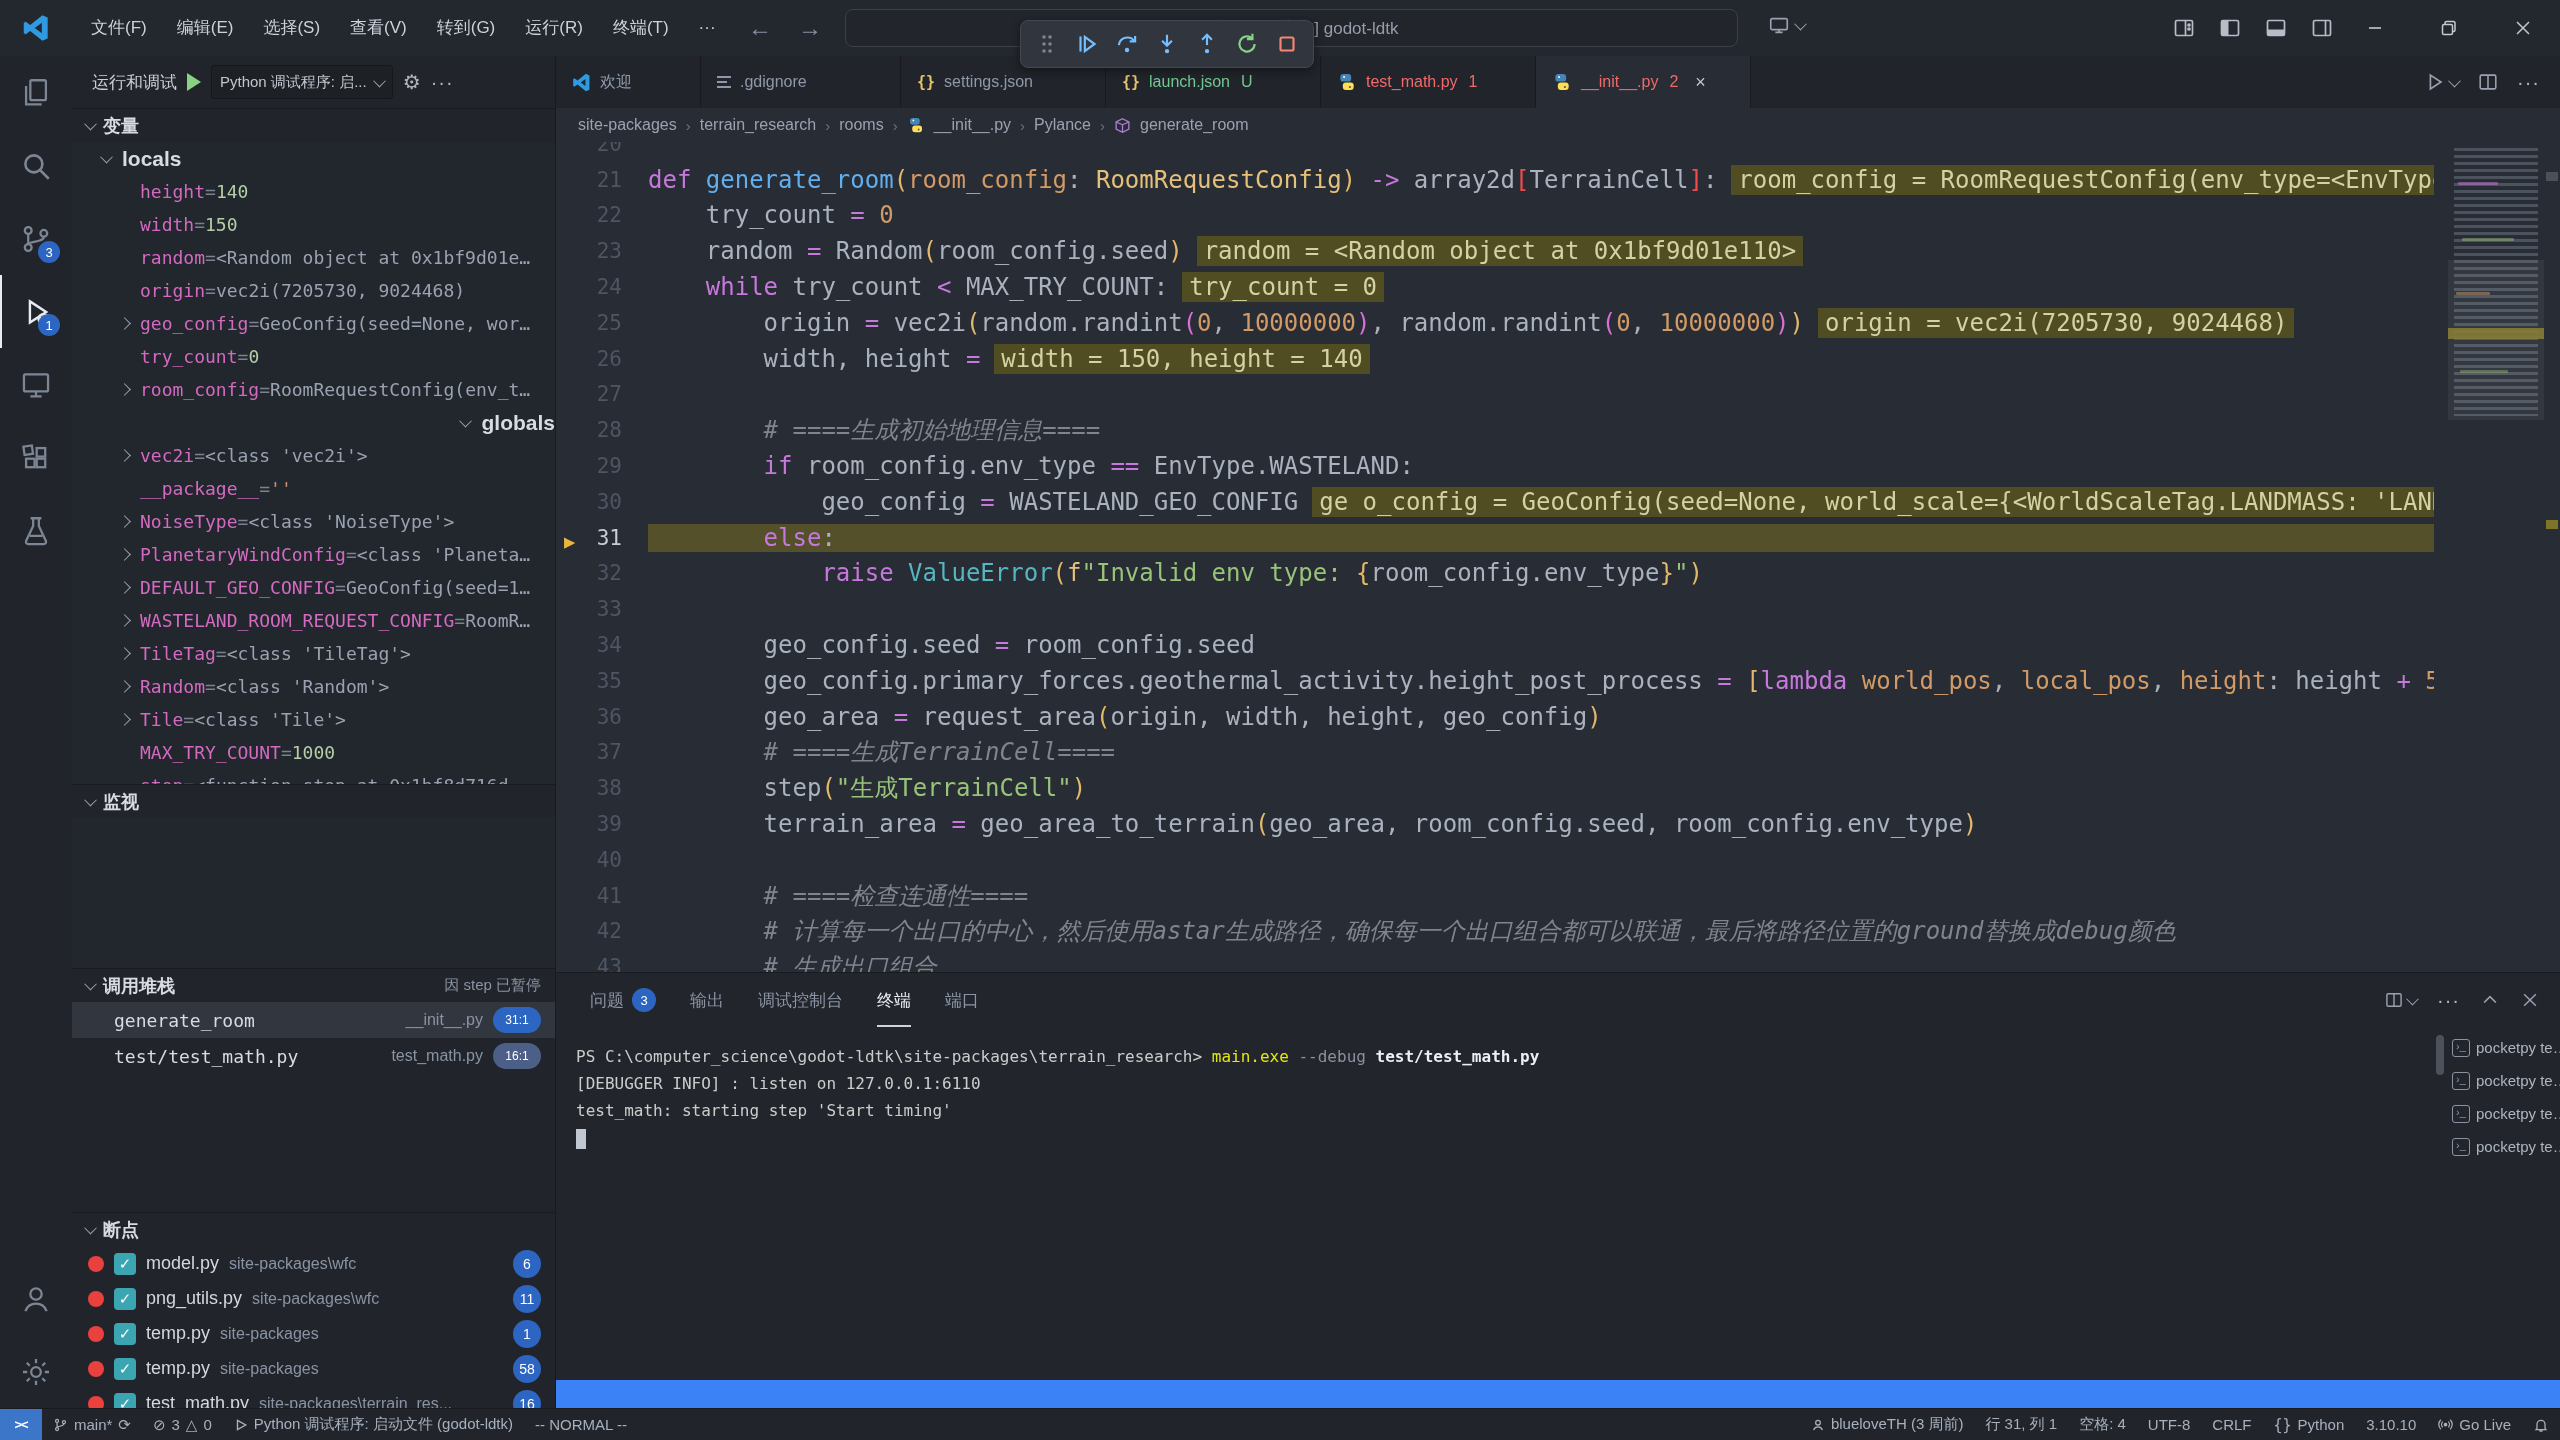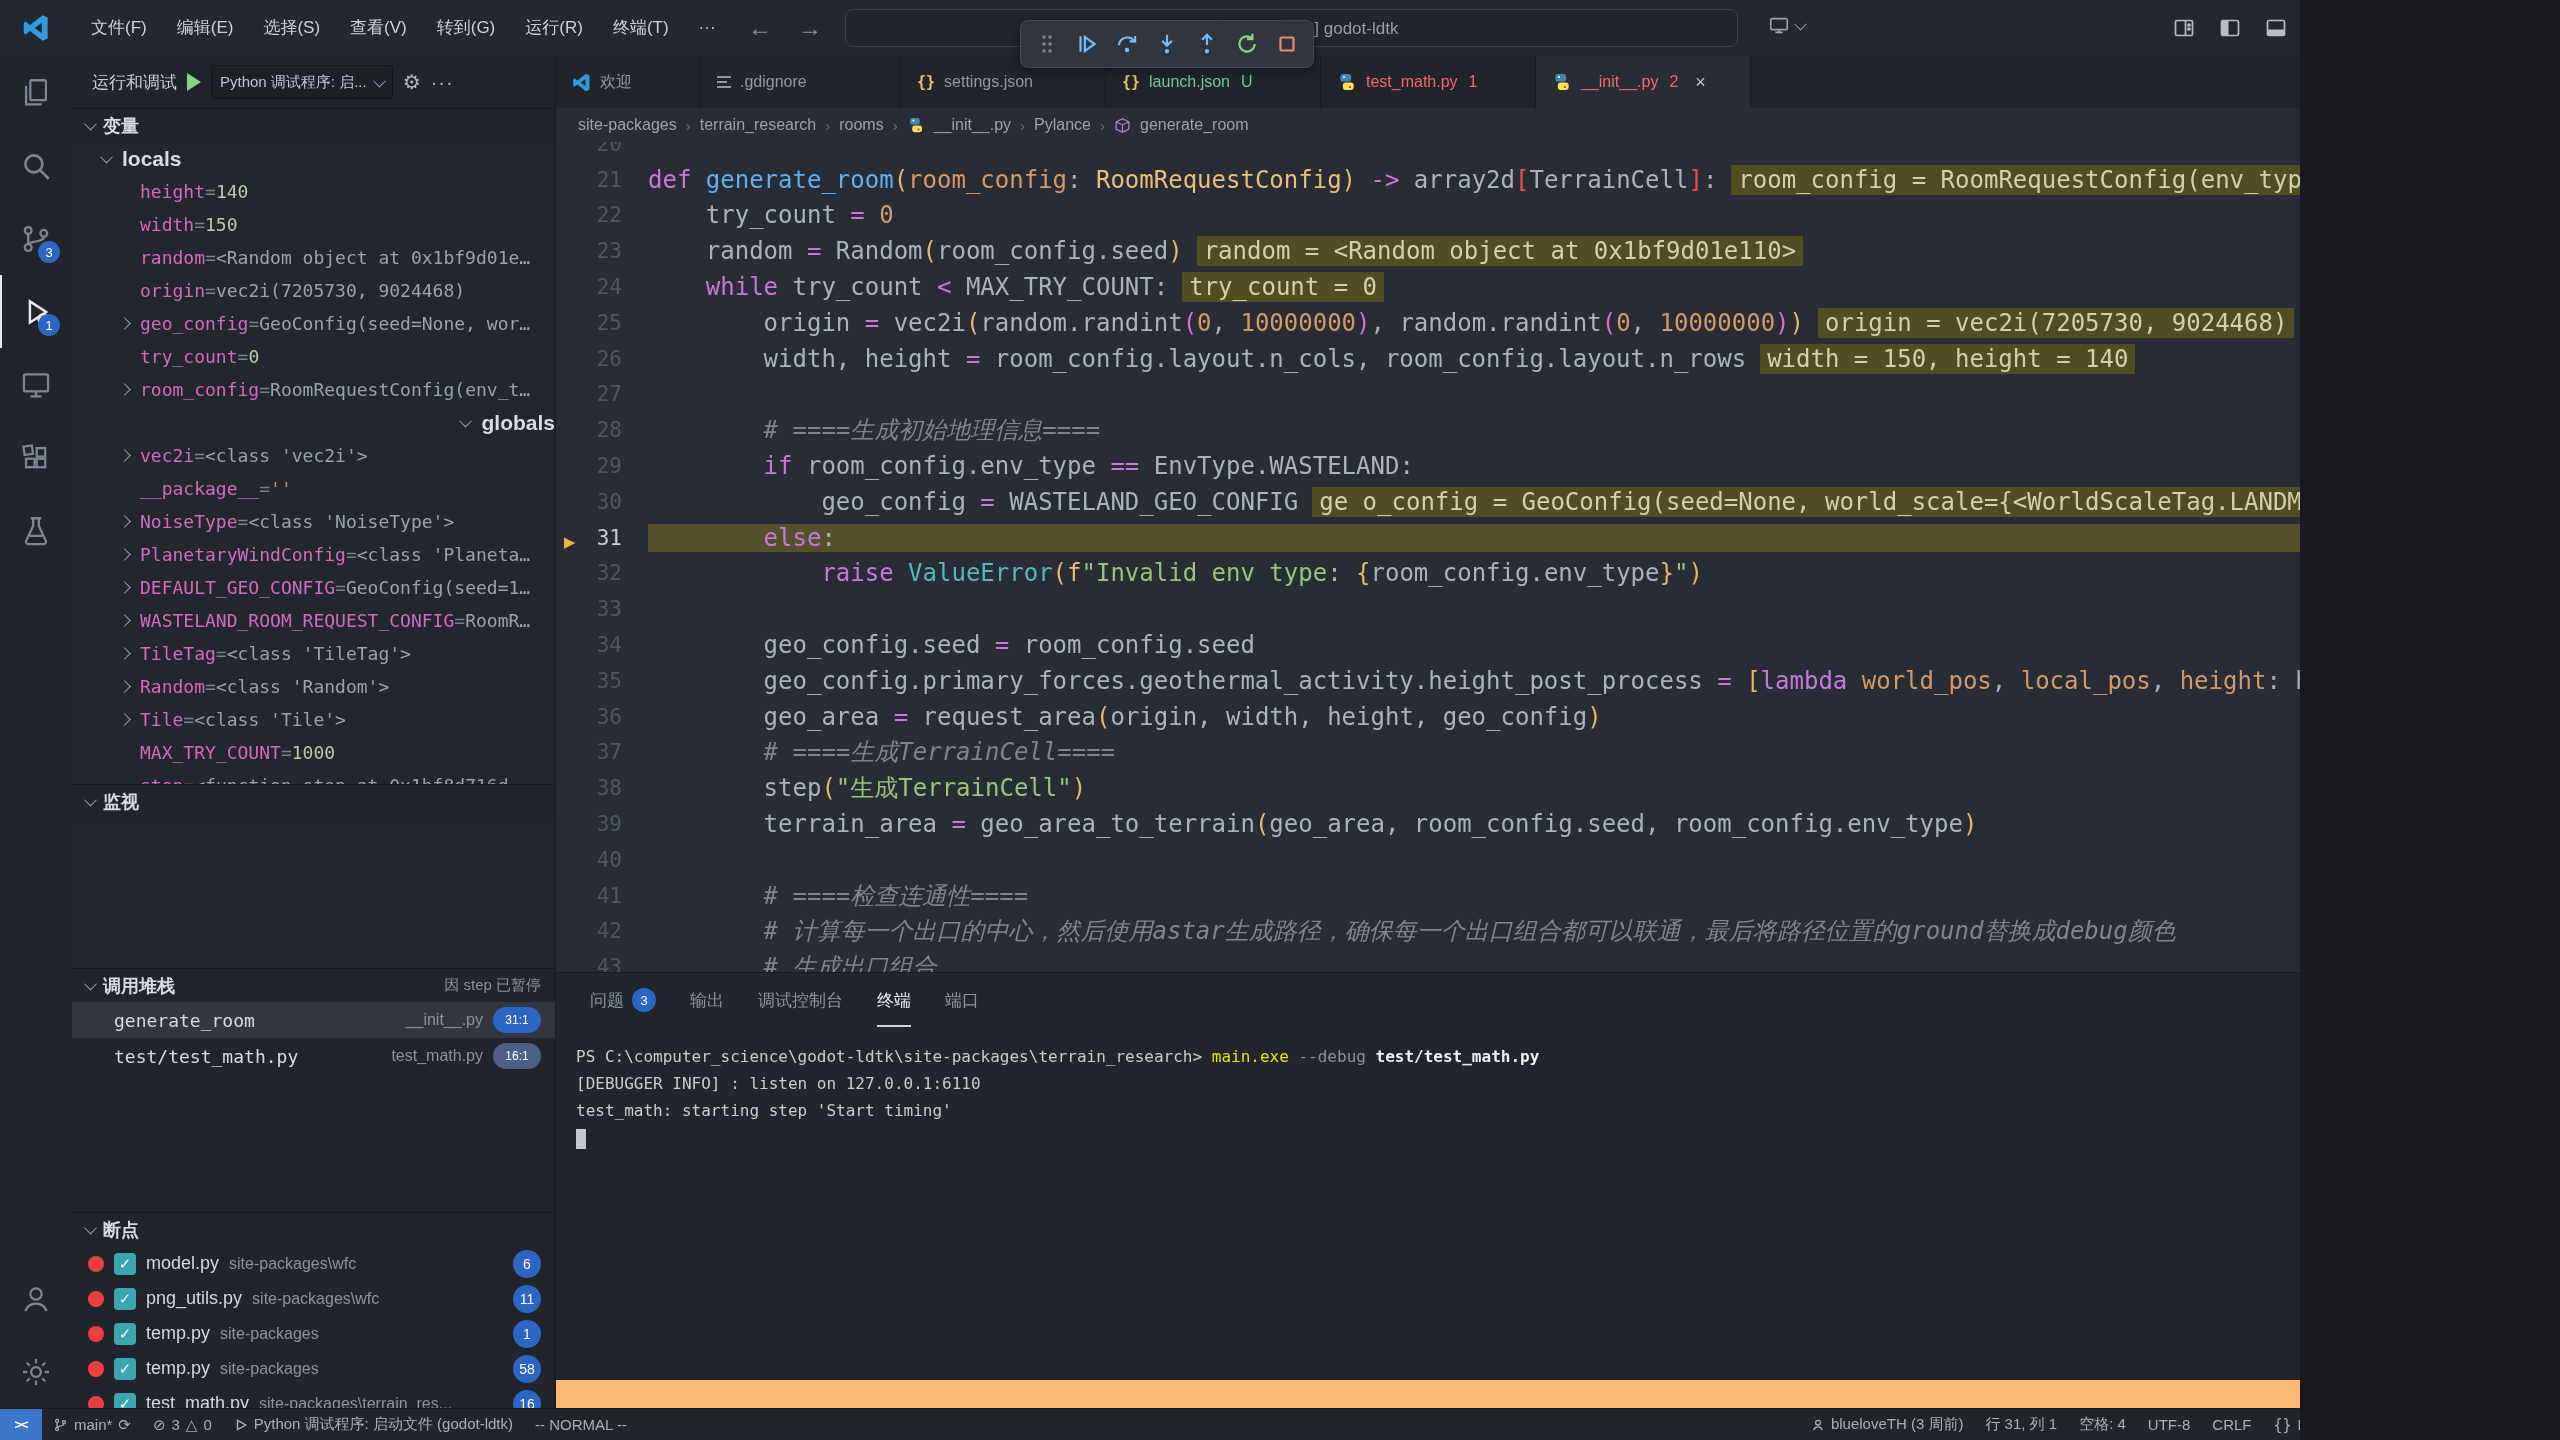--- a/index.html
+++ b/index.html
@@ -1,17 +1,17 @@
 <!DOCTYPE html>
 <html><head>
 <meta charset="utf-8">
 <style>
   *{box-sizing:border-box;margin:0;padding:0}
   html,body{background:#181a1f}
-  #root{position:relative;width:2300px;height:1440px;background:#fdba74;overflow:hidden;
+  #root{position:relative;width:2560px;height:1440px;background:#3b82f6;overflow:hidden;
         font-family:"Liberation Sans",sans-serif;color:#abb2bf;font-size:16px}
   svg{display:block}
 
   
   #titlebar{position:absolute;left:0;top:0;width:2560px;height:56px;background:#23272e;display:flex;align-items:center}
   #vscode-logo{margin-left:22px}
   #menus{display:flex;margin-left:26px}
   .menu-item{padding:0 15px;line-height:56px;font-size:17px;color:#ccd2da;cursor:default}
   .nav-arrows{position:absolute;left:748px;top:0;height:56px;display:flex;align-items:center;gap:26px;color:#8a93a3;font-size:24px}
   #searchbox{position:absolute;left:845px;top:9px;width:893px;height:38px;background:#22252c;border:1px solid #3c4148;
@@ -672,21 +672,21 @@
         <div class="cl">
           <span class="ln">24</span>
           <span class="lc"><span class="tk-pl">    </span><span class="tk-kw">while</span><span class="tk-pl"> try_count </span><span class="tk-op">&lt;</span><span class="tk-pl"> MAX_TRY_COUNT:</span><span class="hint">try_count = 0</span></span>
         </div>
         <div class="cl">
           <span class="ln">25</span>
           <span class="lc"><span class="tk-pl">        origin </span><span class="tk-op">=</span><span class="tk-pl"> vec2i</span><span class="tk-b1">(</span><span class="tk-pl">random.randint</span><span class="tk-b2">(</span><span class="tk-num">0</span><span class="tk-pl">, </span><span class="tk-num">10000000</span><span class="tk-b2">)</span><span class="tk-pl">, random.randint</span><span class="tk-b2">(</span><span class="tk-num">0</span><span class="tk-pl">, </span><span class="tk-num">10000000</span><span class="tk-b2">)</span><span class="tk-b1">)</span><span class="hint">origin = vec2i(7205730, 9024468)</span></span>
         </div>
         <div class="cl">
           <span class="ln">26</span>
-          <span class="lc"><span class="tk-pl">        width, height </span><span class="tk-op">=</span><span class="tk-pl"> room_config.layout.n_cols, room_config.layout.n_rows</span><span class="hint">width = 150, height = 140</span></span>
+          <span class="lc"><span class="tk-pl">        width, height </span><span class="tk-op">=</span><span class="hint">width = 150, height = 140</span></span>
         </div>
         <div class="cl">
           <span class="ln">27</span>
           <span class="lc"></span>
         </div>
         <div class="cl">
           <span class="ln">28</span>
           <span class="lc"><span class="tk-cmt">        # ====生成初始地理信息====</span></span>
         </div>
         <div class="cl">

